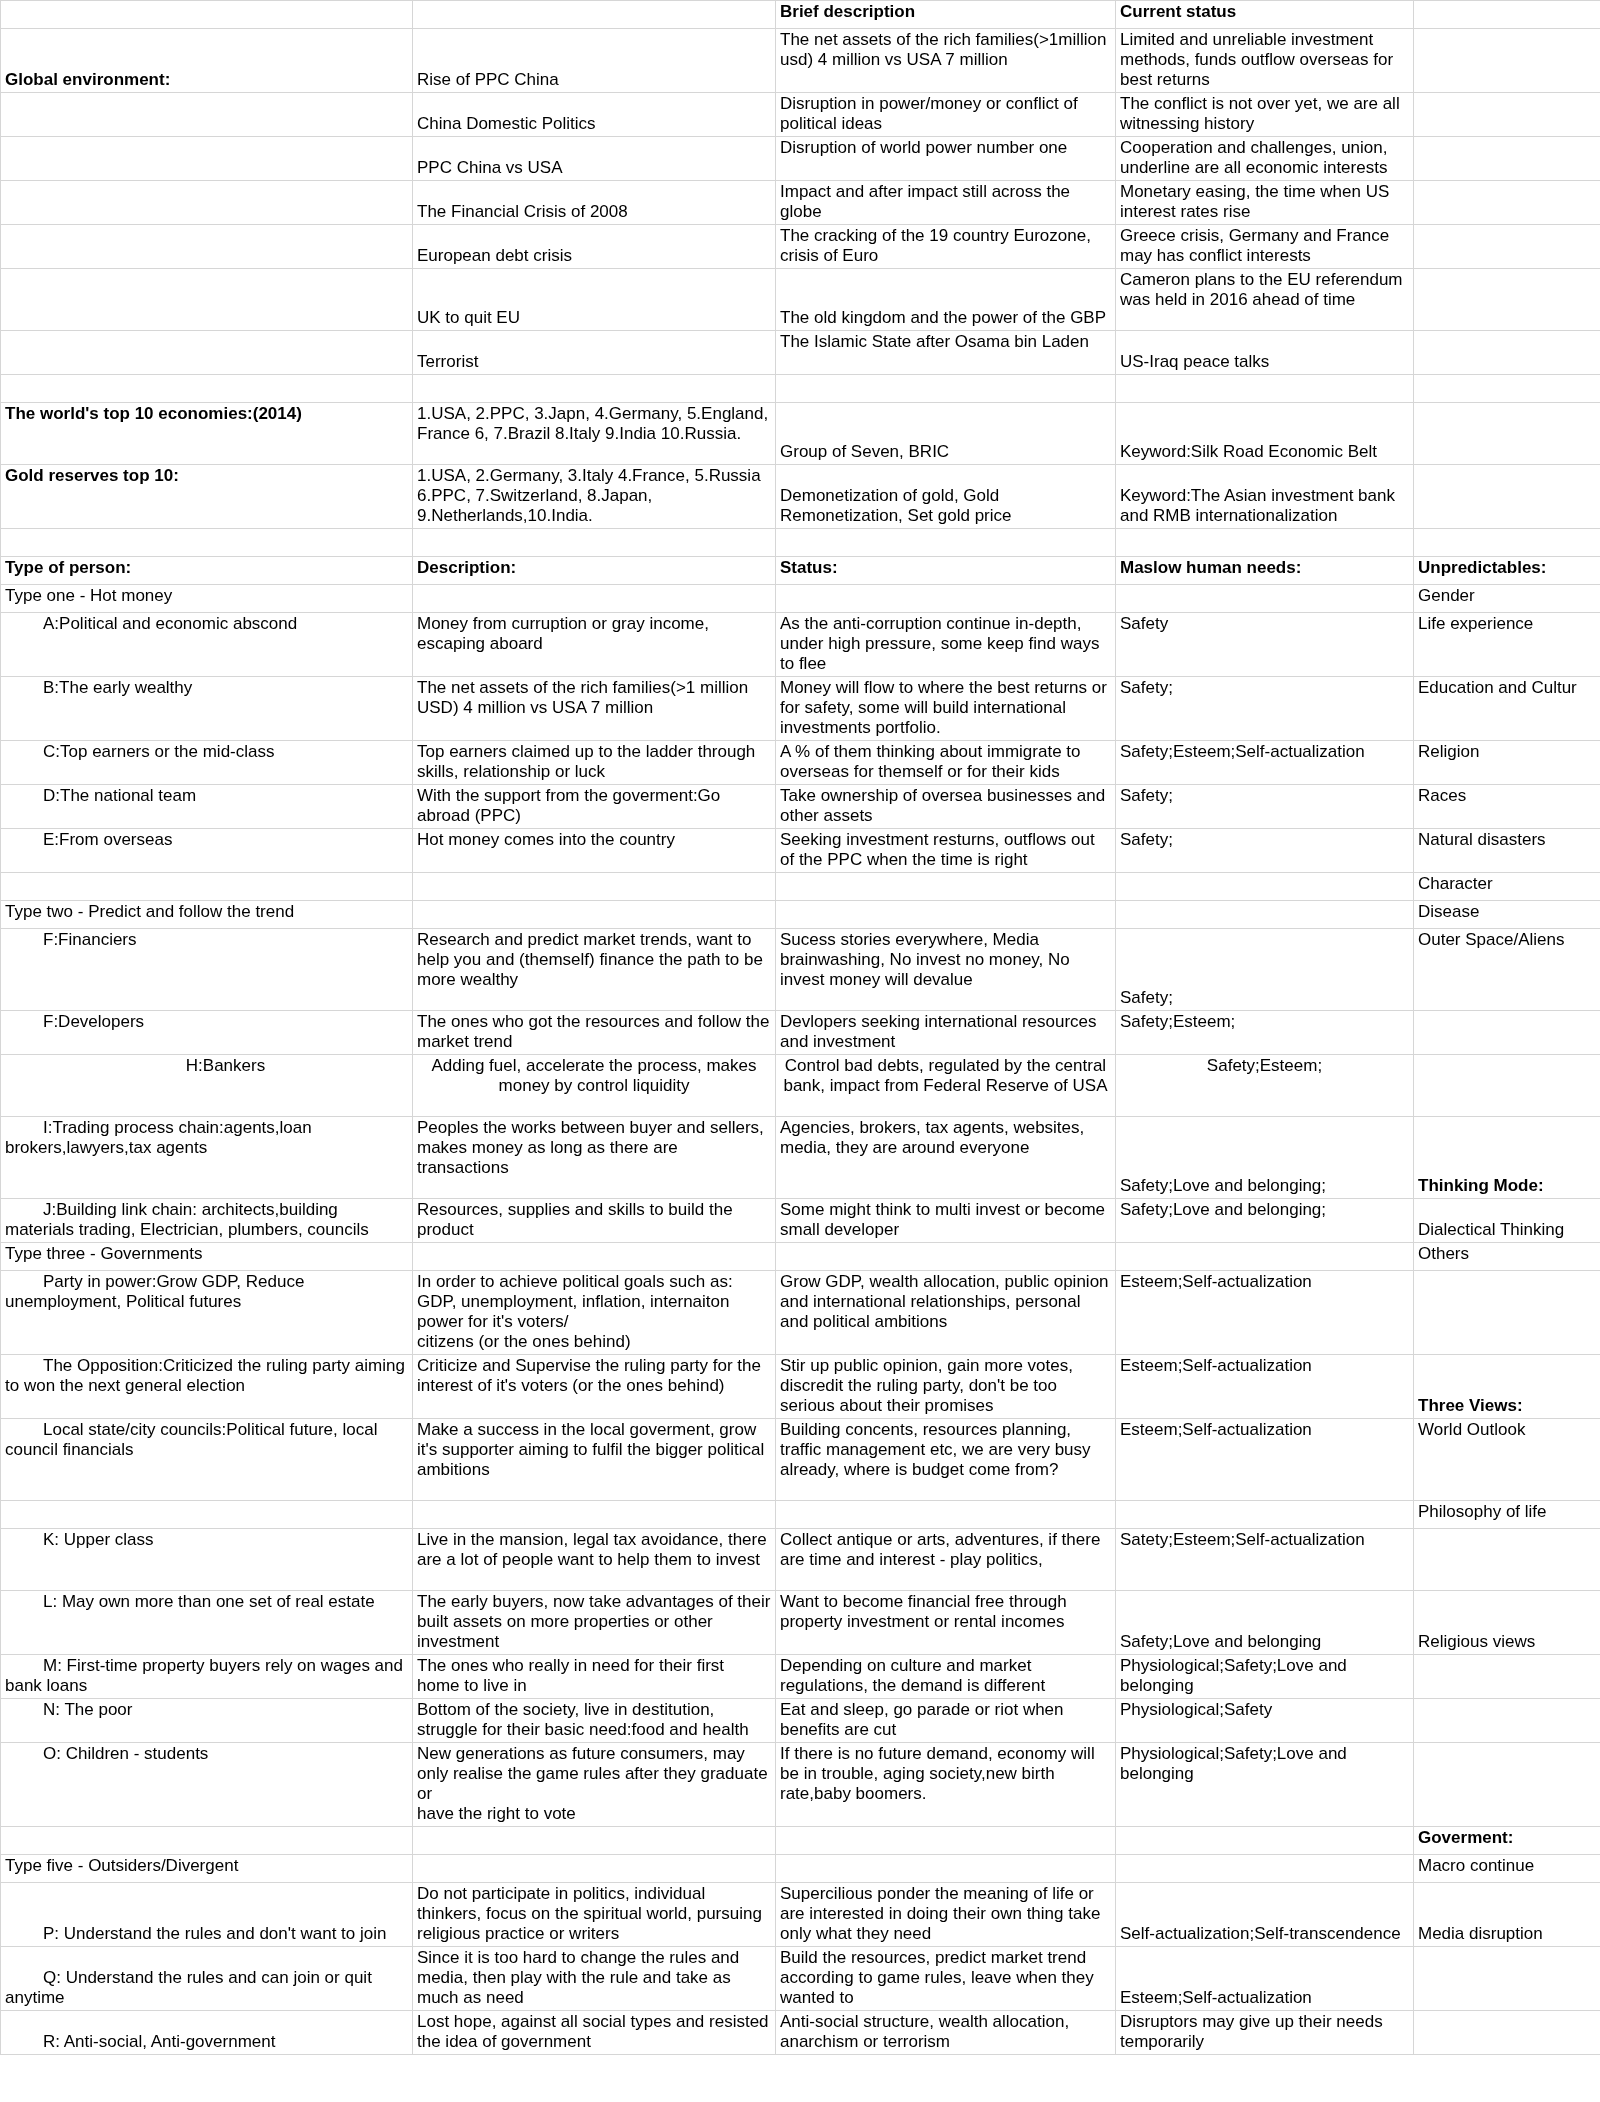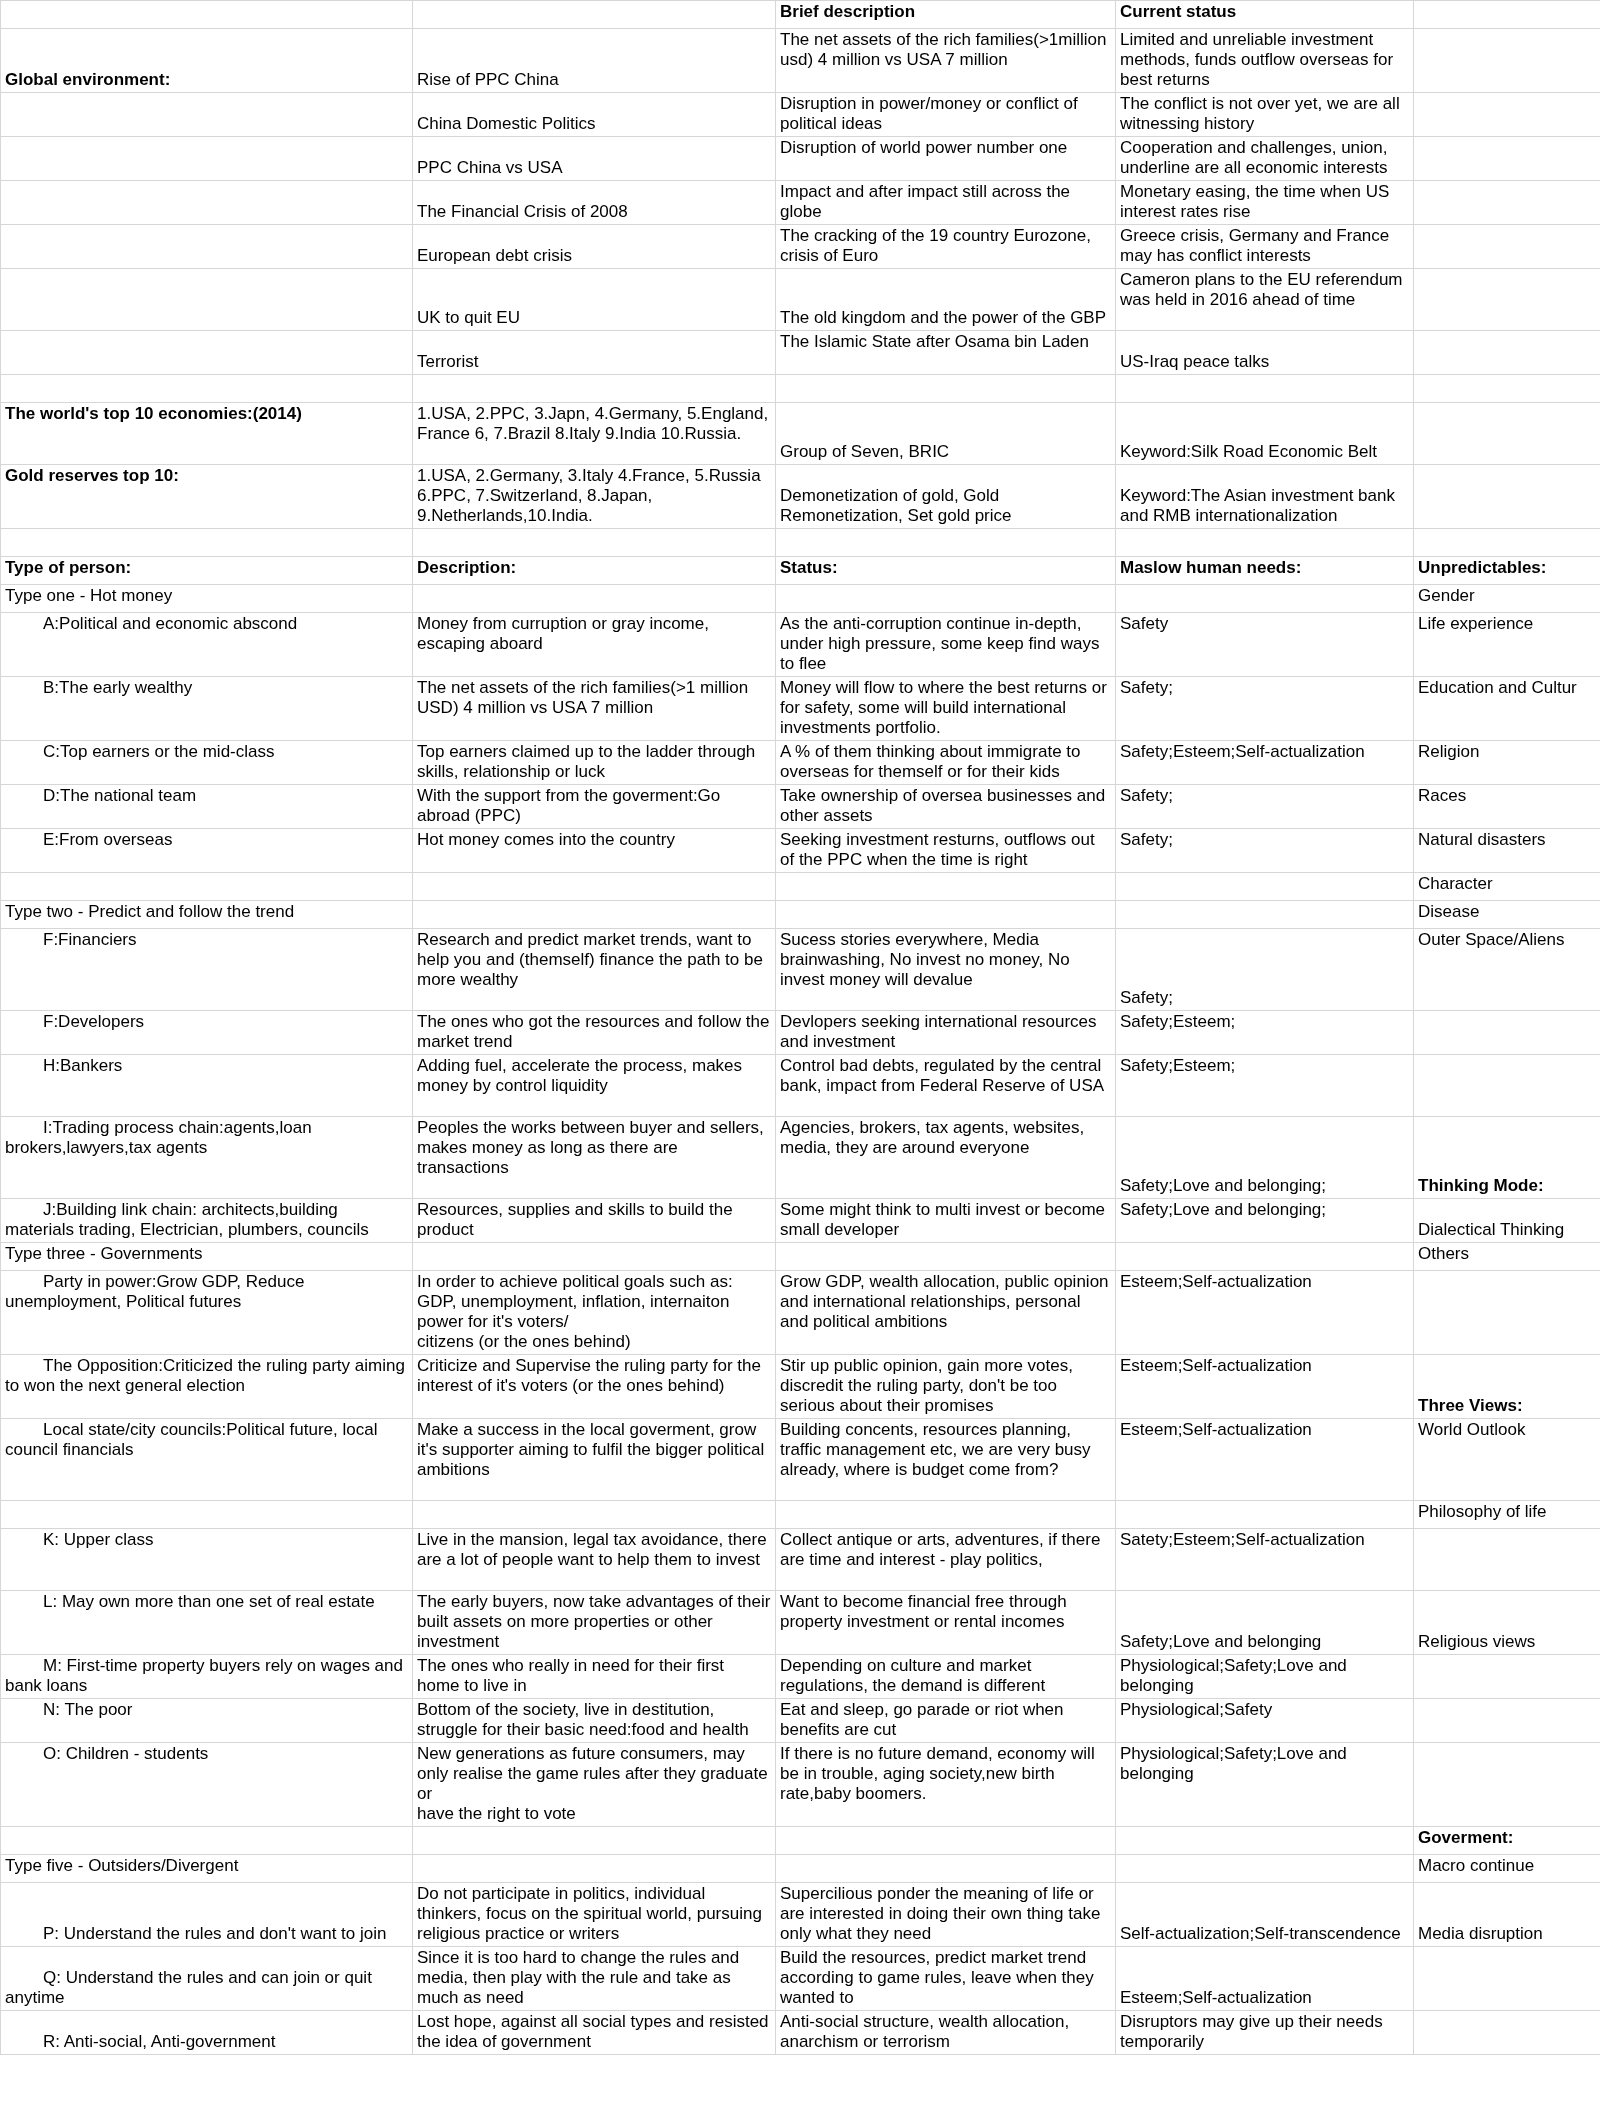--- a/index.html
+++ b/index.html
@@ -199,21 +199,21 @@
           <td class="vb">Safety;</td>
           <td>Outer Space/Aliens</td>
         </tr>
         <tr style="height: 44px;">
           <td class="ind">F:Developers</td>
           <td>The ones who got the resources and follow the market trend</td>
           <td>Devlopers seeking international resources and investment</td>
           <td>Safety;Esteem;</td>
           <td></td>
         </tr>
-        <tr style="height: 62px;">
+        <tr style="height: 62px; text-align: center;">
           <td class="ind">H:Bankers</td>
           <td>Adding fuel, accelerate the process, makes money by control liquidity</td>
           <td>Control bad debts, regulated by the central bank, impact from Federal Reserve of USA</td>
           <td>Safety;Esteem;</td>
           <td></td>
         </tr>
         <tr style="height: 82px;">
           <td class="ind">I:Trading process chain:agents,loan brokers,lawyers,tax agents</td>
           <td>Peoples the works between buyer and sellers, makes money as long as there are transactions</td>
           <td>Agencies, brokers, tax agents, websites, media, they are around everyone</td>

